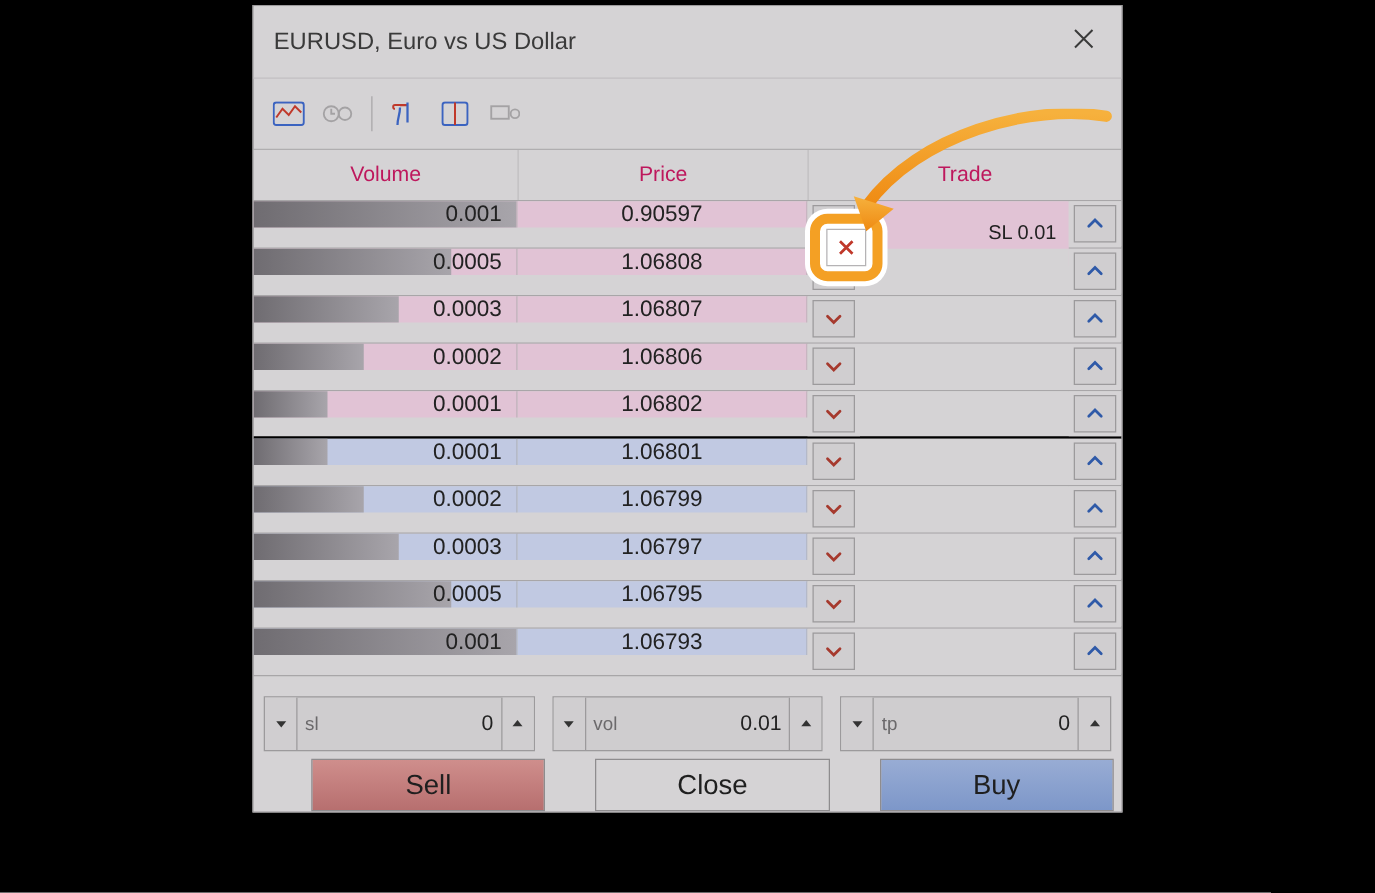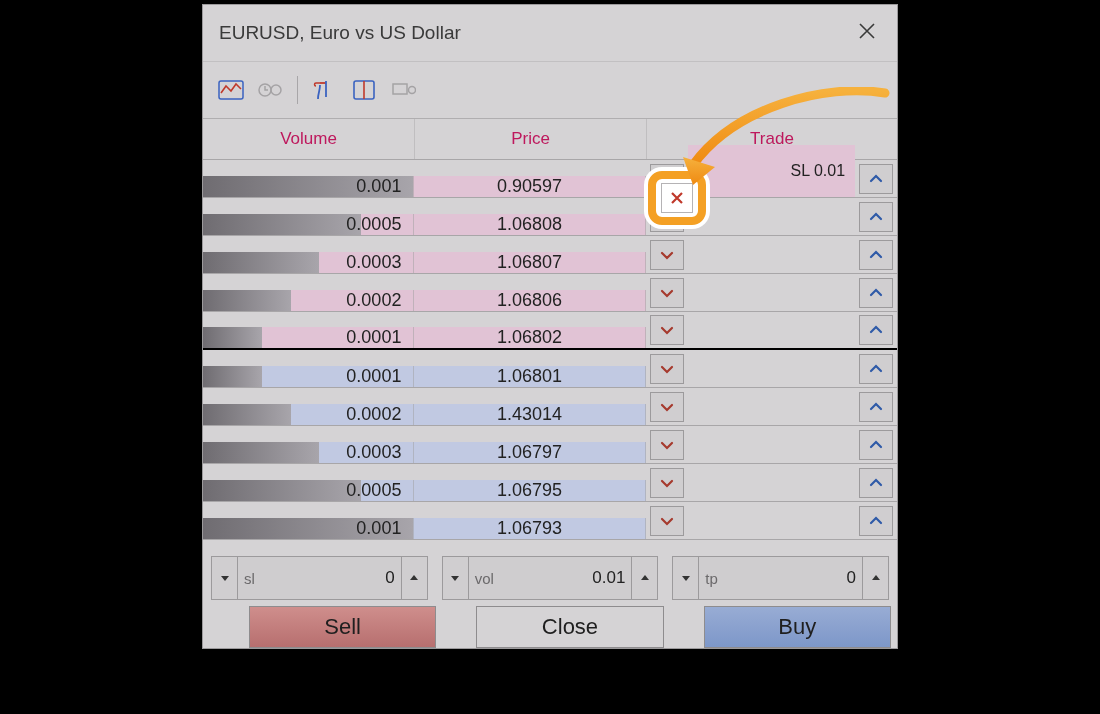--- a/index.html
+++ b/index.html
@@ -74,21 +74,21 @@
       font-size: 17px;
       color: #be185d;
       text-align: center;
       border-right: 1px solid #c0bec0;
     }
     .grid-header > div:last-child { border-right: none; }
     .col-vol { width: 212px; }
     .col-price { width: 232px; }
     .row {
       display: flex;
-      align-items: flex-end;
+      align-items: flex-start;
       height: 38px;
       border-bottom: 1px solid #a8a6a8;
       position: relative;
     }
     .row.ask .cell-vol, .row.ask .cell-price { background: #e1c3d5; }
     .row.bid .cell-vol, .row.bid .cell-price { background: #c1c9e2; }
     .cell-vol {
       width: 212px;
       text-align: right;
       padding: 0 12px;
@@ -431,21 +431,21 @@
                 <path d="M3 10l5-5 5 5" stroke="#2f5aa8" stroke-width="2.2" fill="none" stroke-linecap="round"></path>
               </svg>
             </div>
           </div>
         </div>
         <div class="row bid r6">
           <div class="cell-vol">
             <div class="depth-bar" style="width:42%"></div>
             <span>0.0002</span>
           </div>
-          <div class="cell-price">1.43014</div>
+          <div class="cell-price">1.06799</div>
           <div class="cell-btn">
             <div class="mini-btn">
               <svg width="16" height="16" viewBox="0 0 16 16">
                 <path d="M3 6l5 5 5-5" stroke="#a63a2e" stroke-width="2.2" fill="none" stroke-linecap="round"></path>
               </svg>
             </div>
           </div>
           <div class="cell-trade"></div>
           <div class="cell-btn">
             <div class="mini-btn">

